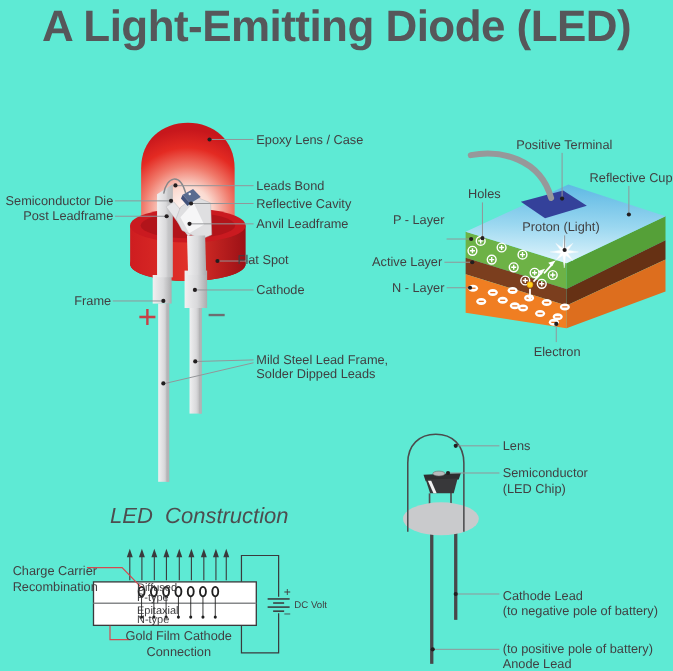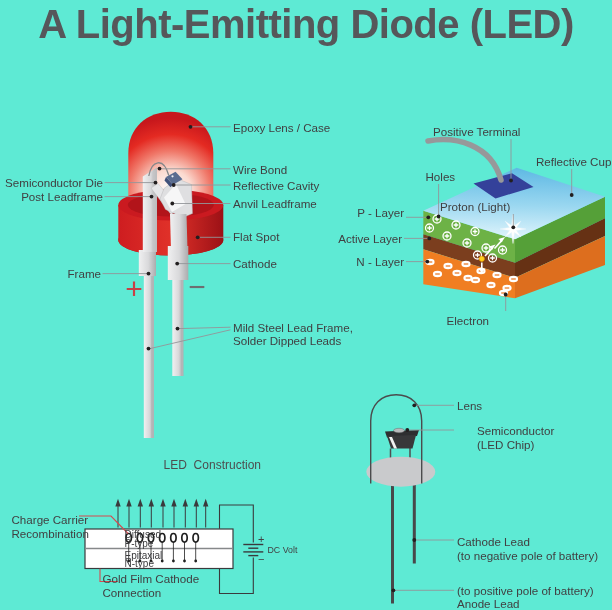--- a/index.html
+++ b/index.html
@@ -3,25 +3,25 @@
 <meta charset="utf-8">
 <style>
   html,body{margin:0;padding:0;background:#fff;}
   #canvas{position:relative;width:612px;height:610px;background:#5eead4;overflow:hidden;
           font-family:"Liberation Sans",sans-serif;}
   #art{position:absolute;left:0;top:0;}
   .title{position:absolute;top:2px;left:0;width:612px;text-align:center;
          font-size:40px;font-weight:bold;color:#56575A;letter-spacing:-0.5px;}
   .lbl{position:absolute;font-size:11.6px;color:#414042;white-space:nowrap;line-height:13.5px;}
   .lbl.r{text-align:right;}
-  .lbl.c{text-align:left;}
+  .lbl.c{text-align:center;}
   .sign{position:absolute;font-size:30px;font-weight:400;line-height:30px;}
   .plus{color:#C74046;}
   .minus{color:#6D6E71;}
-  .heading{position:absolute;font-size:12px;color:#4D4D4F;white-space:pre;text-align:right;}
+  .heading{position:absolute;font-size:20px;color:#4D4D4F;white-space:pre;text-align:right;font-style:italic;}
   .tiny{position:absolute;font-size:10px;line-height:8.8px;color:#3A3A3C;white-space:nowrap;margin-left:37px;}
   .bsign{position:absolute;font-size:11px;color:#414042;line-height:11px;}
   .dcv{position:absolute;font-size:8.8px;color:#414042;white-space:nowrap;}
 </style>
 </head>
 <body>
 
 <div id="canvas">
 
 <svg id="art" width="612" height="610" viewBox="0 0 612 610">
@@ -305,40 +305,40 @@
     <circle cx="414.3" cy="405.3" r="1.9"></circle>
         <circle cx="407.3" cy="430" r="1.9"></circle>
     <circle cx="414.3" cy="540" r="1.9"></circle>
         <circle cx="393.4" cy="590.3" r="1.9"></circle>
   </g>
 </svg>
 
   <div class="title">A Light-Emitting Diode (LED)</div>
 
   <div class="lbl" style="left:233px;top:120.5px">Epoxy Lens / Case</div>
-  <div class="lbl" style="left:233px;top:162.5px">Wire Bond</div>
+  <div class="lbl" style="left:233px;top:162.5px">Leads Bond</div>
   <div class="lbl" style="left:233px;top:178.5px">Reflective Cavity</div>
   <div class="lbl" style="left:233px;top:196.5px">Anvil Leadframe</div>
-  <div class="lbl" style="left:233px;top:230px">Flat Spot</div>
+  <div class="lbl" style="left:216px;top:230px">Flat Spot</div>
   <div class="lbl" style="left:233px;top:256.5px">Cathode</div>
   <div class="lbl r" style="right:509px;top:175.5px">Semiconductor Die</div>
   <div class="lbl r" style="right:509px;top:189.5px">Post Leadframe</div>
   <div class="lbl r" style="right:511px;top:266.5px">Frame</div>
   <div class="lbl" style="left:233px;top:320.5px">
     <span style="display:block">Mild Steel Lead Frame,</span>
     <span style="display:block">Solder Dipped Leads</span>
   </div>
   <div class="sign plus" style="left:121px;top:274px;width:26px;text-align:center">+</div>
   <div class="sign minus" style="left:184px;top:272px;width:26px;text-align:center">−</div>
 
   <div class="lbl c" style="left:433px;top:124.5px;width:160px">Positive Terminal</div>
   <div class="lbl" style="left:536px;top:154.5px">Reflective Cup</div>
   <div class="lbl" style="left:425.5px;top:170px">Holes</div>
   <div class="lbl c" style="left:440px;top:200px;width:140px">Proton (Light)</div>
-  <div class="lbl r" style="right:208px;top:206px">P - Layer</div>
+  <div class="lbl r" style="right:208px;top:194px">P - Layer</div>
   <div class="lbl r" style="right:210px;top:231.5px">Active Layer</div>
   <div class="lbl r" style="right:208px;top:254.5px">N - Layer</div>
   <div class="lbl c" style="left:446.5px;top:313.5px;width:120px">Electron</div>
 
   <div class="heading" style="left:100px;top:457.5px;width:161px">LED  Construction</div>
   <div class="lbl" style="left:11.5px;top:513px">
     <span style="display:block">Charge Carrier</span>
     <span style="display:block">Recombination</span>
   </div>
   <div class="tiny" style="left:87.5px;top:531px">
@@ -351,21 +351,21 @@
   </div>
   <div class="lbl c" style="left:102.5px;top:572px;width:120px">
     <span style="display:block">Gold Film Cathode</span>
     <span style="display:block">Connection</span>
   </div>
   <div class="bsign" style="left:258px;top:533.5px">+</div>
   <div class="bsign" style="left:258px;top:553.5px">−</div>
   <div class="dcv" style="left:267.5px;top:544.5px">DC Volt</div>
 
   <div class="lbl" style="left:457px;top:399px">Lens</div>
-  <div class="lbl" style="left:477px;top:424px">
+  <div class="lbl" style="left:457px;top:424px">
     <span style="display:block">Semiconductor</span>
     <span style="display:block">(LED Chip)</span>
   </div>
   <div class="lbl" style="left:457px;top:535px">
     <span style="display:block">Cathode Lead</span>
     <span style="display:block">(to negative pole of battery)</span>
   </div>
   <div class="lbl" style="left:457px;top:583.5px">
     <span style="display:block">(to positive pole of battery)</span>
     <span style="display:block">Anode Lead</span>

